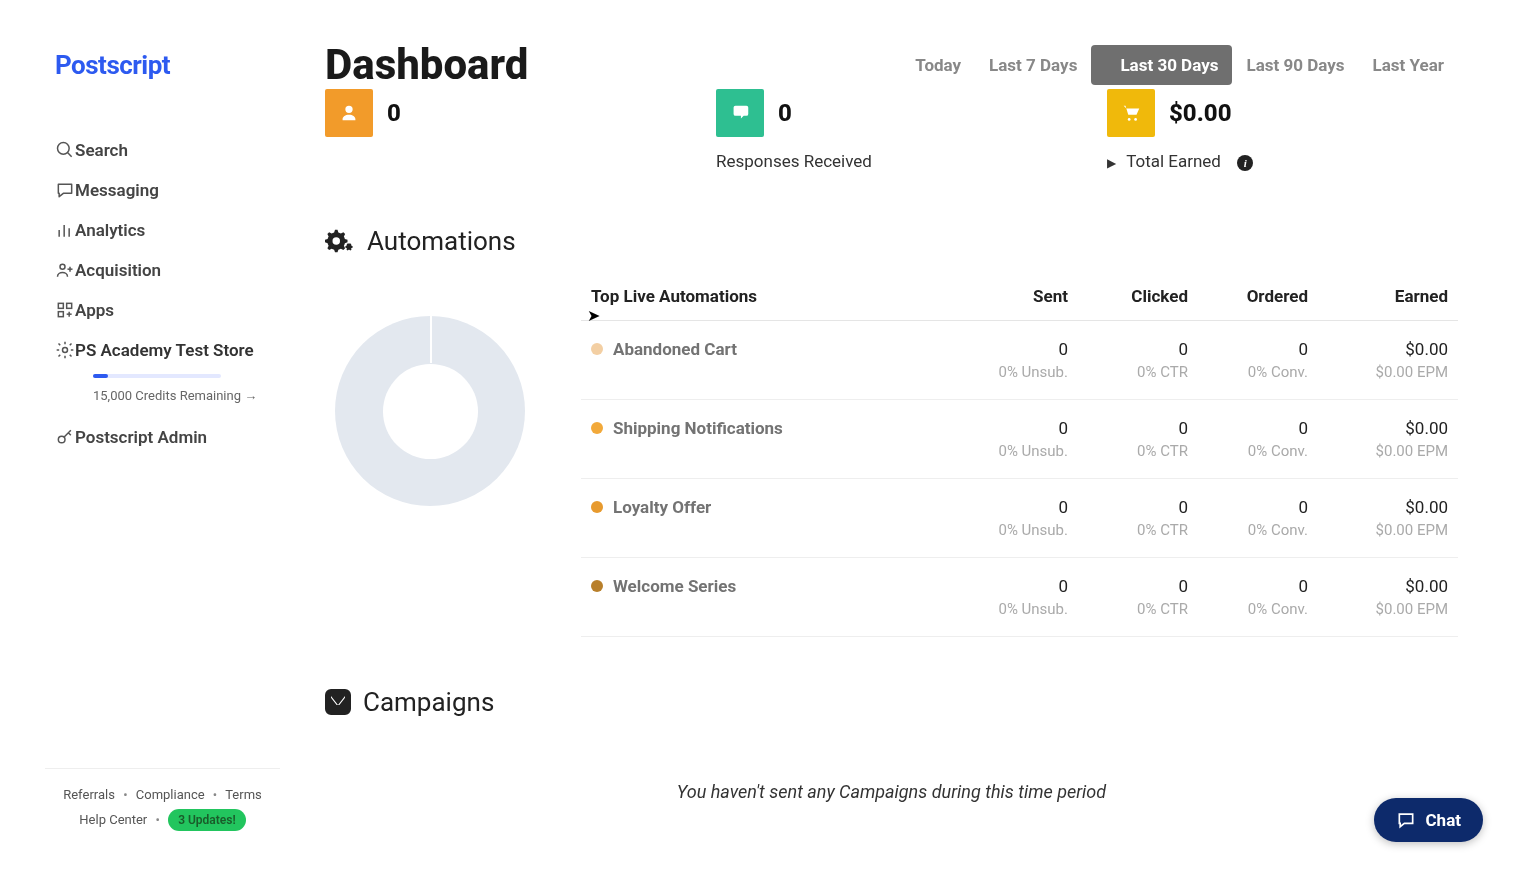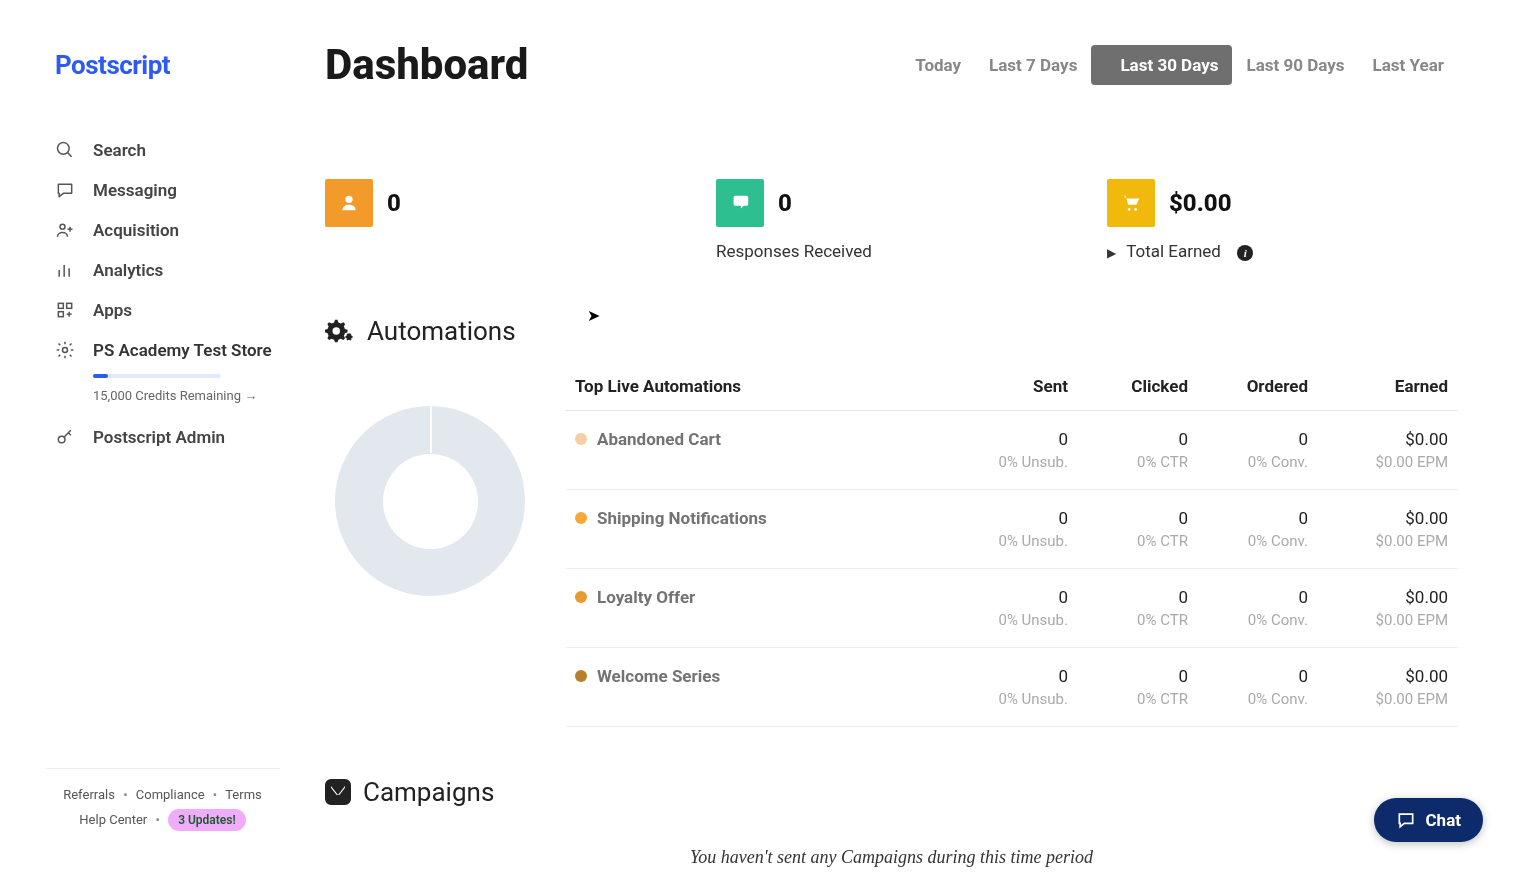--- a/index.html
+++ b/index.html
@@ -25,21 +25,20 @@
     font-size: 26px;
     font-weight: 700;
     color: #2d5af0;
     margin-bottom: 50px;
     letter-spacing: -0.5px;
   }
   .nav { list-style: none; }
   .nav-item {
     display: flex;
     align-items: center;
-    gap: 18px;
     padding: 10px 0;
     font-size: 17px;
     font-weight: 600;
     color: #444;
     cursor: pointer;
   }
   .nav-icon { width: 20px; height: 20px; flex-shrink: 0; display: inline-flex; align-items:center; justify-content:center; }
   .nav-icon svg { width: 20px; height: 20px; stroke: #555; fill: none; stroke-width: 1.8; }
   .store-item .nav-label { color:#333; }
   .credits-bar {
@@ -71,39 +70,38 @@
     border-top: 1px solid #eee;
     padding-top: 18px;
     text-align: center;
     font-size: 13px;
     color: #555;
   }
   .sidebar-footer .row { margin-bottom: 10px; }
   .sidebar-footer a { color:#555; text-decoration:none; cursor:pointer; }
   .dot-sep { margin: 0 5px; color:#888; }
   .updates-badge {
-    background: #f0abfc;
+    background: #22c55e;
     color: #1a5b2a;
     padding: 4px 10px;
     border-radius: 12px;
     font-size: 12px;
     font-weight: 600;
   }
 
   
   .main {
     flex: 1;
     padding: 40px 70px 40px 25px;
     overflow-y: auto;
   }
   .header {
     display: flex;
     justify-content: space-between;
     align-items: center;
-    margin-bottom: 90px;
   }
   .page-title {
     font-size: 42px;
     font-weight: 800;
     color: #1a1a1a;
   }
   .time-filter { display: flex; gap: 0; }
   .tf-item {
     padding: 10px 14px;
     font-size: 17px;
@@ -146,21 +144,21 @@
   .section-head .env-icon {
      width:26px; height:26px; border:3px solid #222; border-radius:6px;
      background:#222; position:relative; display:inline-block;
   }
   .section-head .env-icon::after {
      content:''; position:absolute; left:3px; right:3px; top:4px; height:9px;
      background:#fff;
      clip-path: polygon(0 0, 50% 100%, 100% 0, 100% 20%, 50% 120%, 0 20%);
   }
 
-  .auto-body { display:flex; gap:30px; }
+  .auto-body { display:flex; gap:46px; }
   .donut-wrap { width:210px; padding-top:30px; display:flex; justify-content:center; }
   .donut {
     width: 190px; height:190px; border-radius:50%;
     background: #e3e8ef;
     position:relative;
     display:flex; align-items:center; justify-content:center;
   }
   .donut::before {
     content:''; width:95px; height:95px; border-radius:50%; background:#fff;
   }
@@ -191,22 +189,21 @@
   .at-cell { text-align:right; }
   .at-cell .v { font-size:17px; color:#222; }
   .at-cell .sub { font-size:15px; color:#aaa; margin-top:4px; }
 
   .campaigns-section { margin-top: 50px; }
   .camp-empty {
     text-align:center;
     font-style: italic;
     font-size: 18px;
     color:#333;
-    margin-top: 40px;
-    font-family: Liberation Serif, serif;
+    margin-top: 64px;
   }
 
   
   .chat-widget {
     position: fixed;
     right: 45px;
     bottom: 40px;
     background: #0d2a6b;
     color:#fff;
     padding: 12px 22px;
@@ -249,38 +246,38 @@
           <svg viewBox="0 0 24 24">
               <path d="M4 5h16v11H10l-5 4v-4H4z" stroke-linejoin="round"></path>
             </svg>
         </span>
         <span class="nav-label">Messaging</span>
       </li>
 
       <li class="nav-item">
         <span class="nav-icon">
           <svg viewBox="0 0 24 24">
+              <line x1="5" y1="20" x2="5" y2="12"></line>
+              <line x1="11" y1="20" x2="11" y2="6"></line>
+              <line x1="17" y1="20" x2="17" y2="10"></line>
+            </svg>
+        </span>
+        <span class="nav-label">Analytics</span>
+      </li>
+
+      <li class="nav-item">
+        <span class="nav-icon">
+          <svg viewBox="0 0 24 24">
               <circle cx="9" cy="8" r="3"></circle>
               <path d="M3 20c0-3 3-5 6-5s6 2 6 5"></path>
               <line x1="18" y1="8" x2="18" y2="14"></line>
               <line x1="15" y1="11" x2="21" y2="11"></line>
             </svg>
         </span>
         <span class="nav-label">Acquisition</span>
-      </li>
-
-      <li class="nav-item">
-        <span class="nav-icon">
-          <svg viewBox="0 0 24 24">
-              <line x1="5" y1="20" x2="5" y2="12"></line>
-              <line x1="11" y1="20" x2="11" y2="6"></line>
-              <line x1="17" y1="20" x2="17" y2="10"></line>
-            </svg>
-        </span>
-        <span class="nav-label">Analytics</span>
       </li>
 
       <li class="nav-item">
         <span class="nav-icon">
           <svg viewBox="0 0 24 24">
               <rect x="4" y="4" width="6" height="6"></rect>
               <rect x="14" y="4" width="6" height="6"></rect>
               <rect x="4" y="14" width="6" height="6"></rect>
               <line x1="17" y1="14" x2="17" y2="20"></line>
               <line x1="14" y1="17" x2="20" y2="17"></line>

